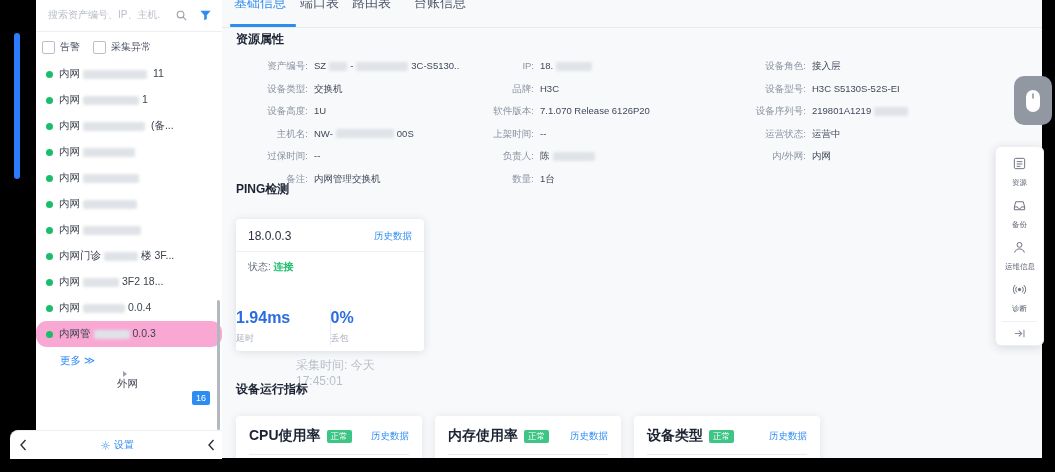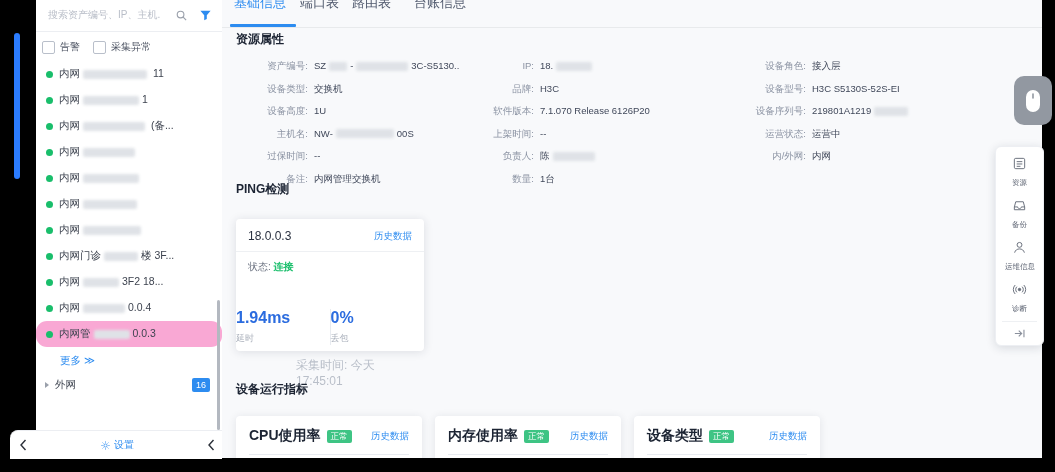--- a/index.html
+++ b/index.html
@@ -26,21 +26,21 @@
   .cbx + span { margin-right:8px; }
   .device-list { padding-top:3px; }
   .item { height:26px; display:flex; align-items:center; padding-left:10px; font-size:10.5px;
     color:#3e4450; cursor:pointer; white-space:nowrap; overflow:hidden; }
   .item.selected { background:#f9a8d4;border-radius:11px; }
   .dot { width:7px; height:7px; border-radius:50%; background:#19be6b; margin-right:6px; flex:none; }
   .redact { display:inline-block; height:9px; background:#dfe2e7; border-radius:2px;
     filter:blur(1.5px); vertical-align:middle; margin:0 3px; }
   .more { color:#2d8cf0; font-size:10.5px; padding:7px 0 3px 24px; cursor:pointer; }
   .group-row { height:28px; display:flex; align-items:center; padding:0 12px 0 9px;
-    font-size:10.5px; color:#3e4450; cursor:pointer; }
+    font-size:10.5px; color:#3e4450; cursor:pointer;flex-direction:column; }
   .tri { width:0; height:0; border-left:4px solid #9aa0ab; border-top:3.5px solid transparent;
     border-bottom:3.5px solid transparent; margin-right:6px; }
   .badge { margin-left:auto; background:#2d8cf0; color:#fff; font-size:9px; line-height:12px;
     padding:1px 4px; border-radius:2px; }
   .sb-thumb { position:absolute; right:2px; top:300px; width:3px; height:130px;
     background:#b3b8c0; border-radius:2px; }
   .sidebar-bottom { position:absolute; left:10px; top:430px; width:212px; height:28px;
     background:#fff; border-top:1px solid #eceef2; border-radius:8px 0 0 0;
     display:flex; align-items:center; z-index:5; }
   .chev { width:8px; height:12px; cursor:pointer; flex:none; }

